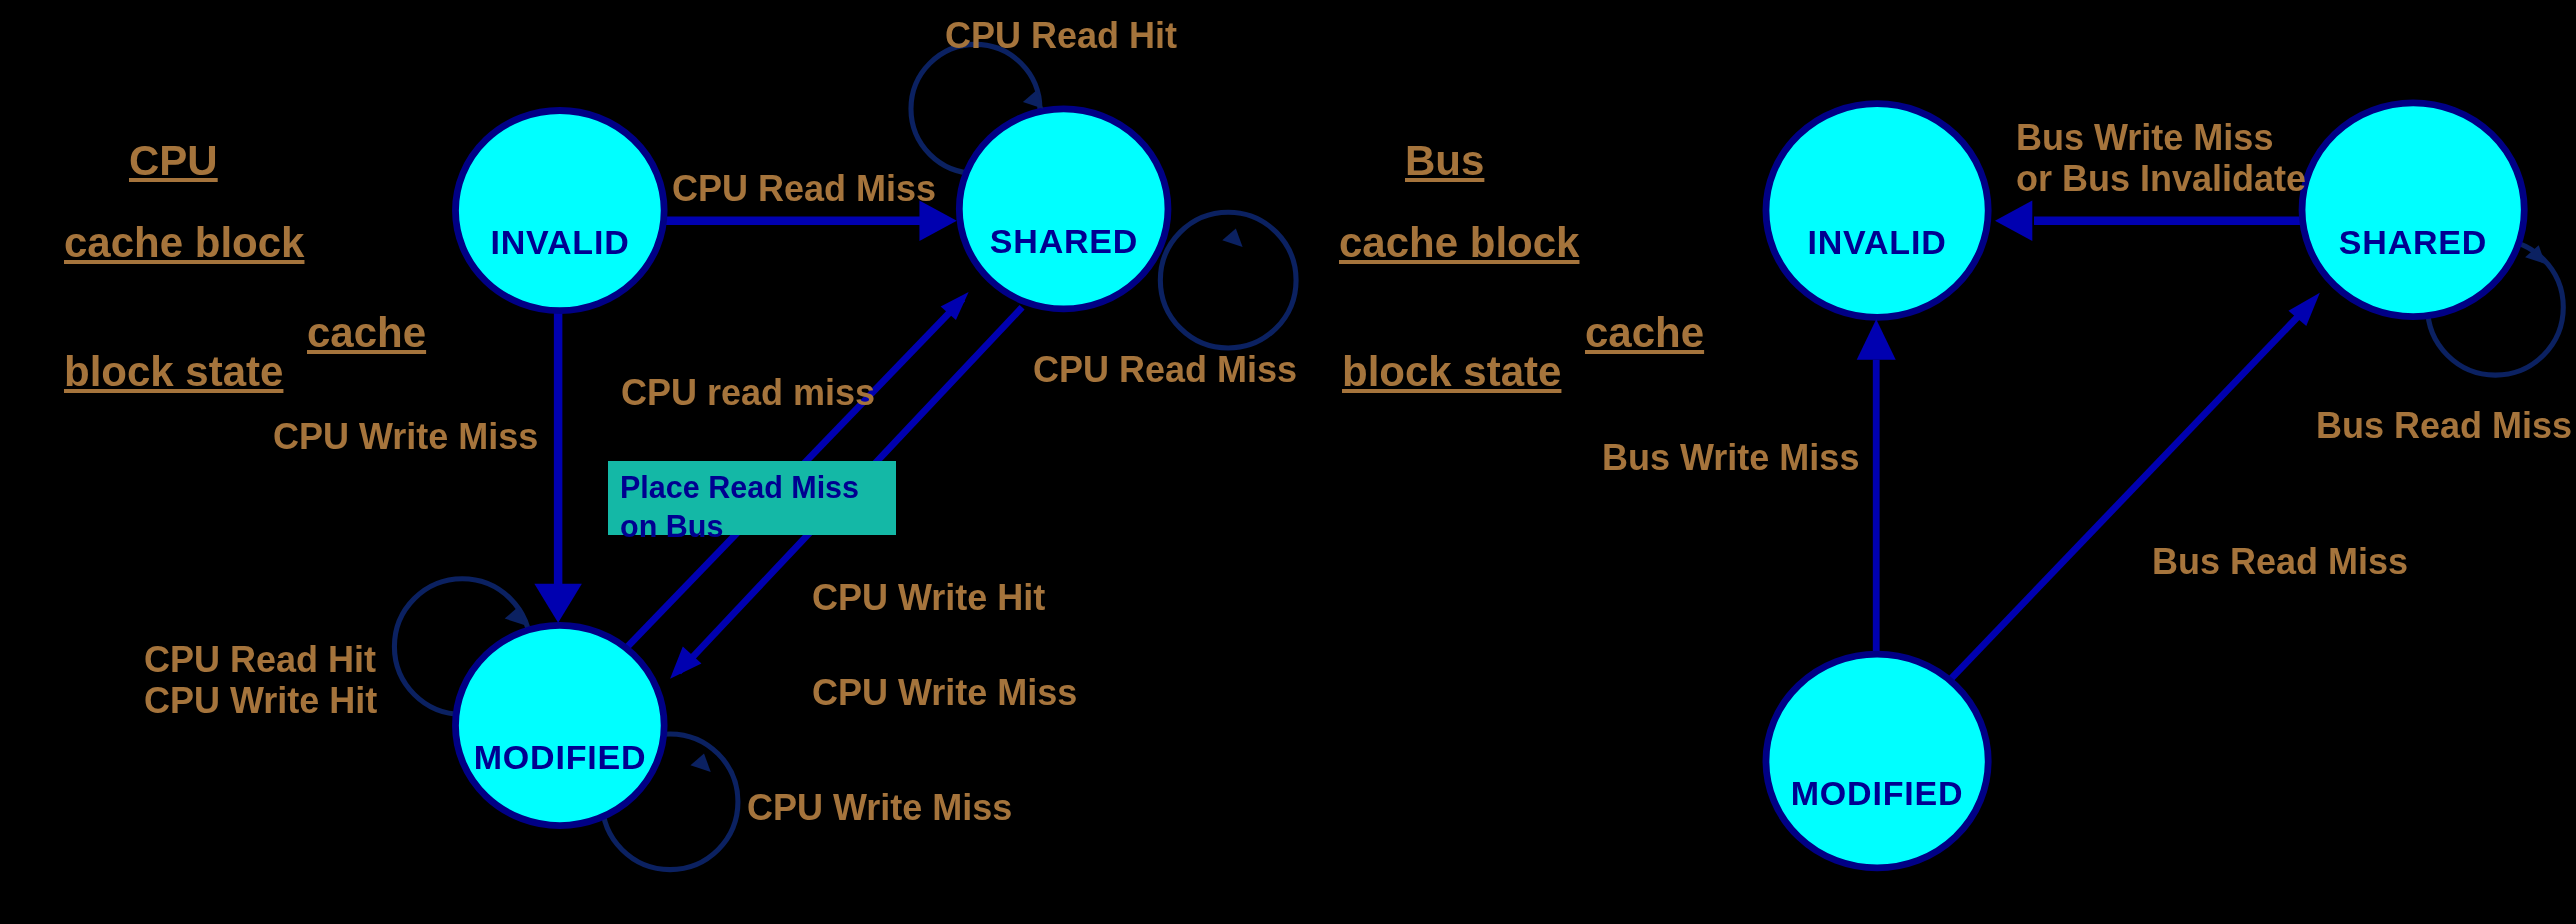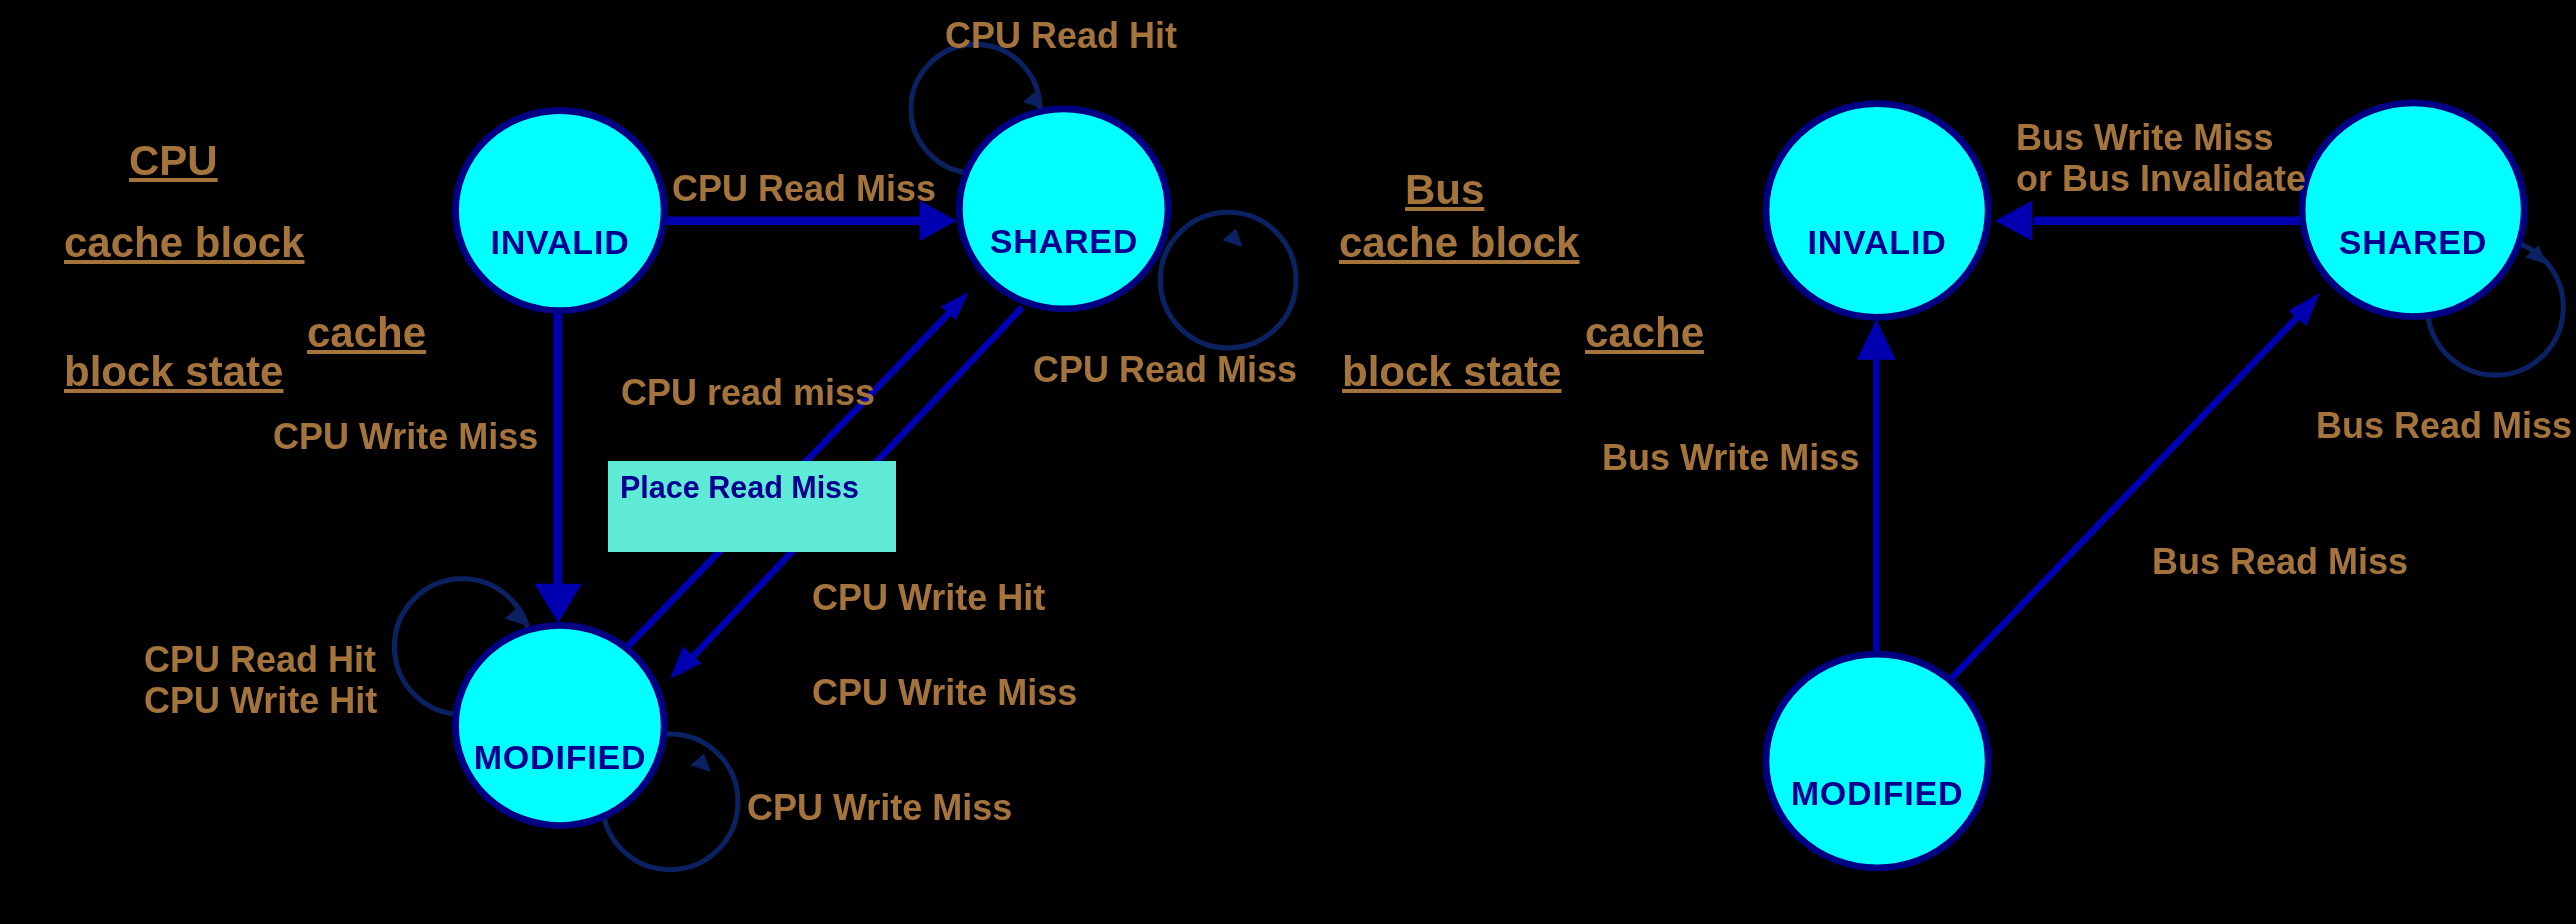--- a/index.html
+++ b/index.html
@@ -6,22 +6,22 @@
   .stage{position:relative;width:2576px;height:925px;background:#000;overflow:hidden;
          font-family:"Liberation Sans",sans-serif;}
   .stage svg{position:absolute;left:0;top:0;}
   .lbl{position:absolute;font-weight:bold;font-size:36px;line-height:1.15;
        color:#a5743c;white-space:nowrap;}
   .hdr{position:absolute;font-weight:bold;font-size:42px;color:#a5743c;
        text-decoration:underline;white-space:nowrap;}
   .state{position:absolute;transform:translate(-50%,-50%);font-weight:bold;font-size:34px;
          color:#000090;white-space:nowrap;letter-spacing:0.8px;margin-top:32px;}
   .two-line div{white-space:nowrap;}
-  .abox{position:absolute;left:608px;top:461px;width:288px;height:91px;
-        background:#5eead4;color:#000090;font-weight:bold;font-size:30.5px;
+  .abox{position:absolute;left:608px;top:461px;width:288px;height:74px;
+        background:#14b8a6;color:#000090;font-weight:bold;font-size:30.5px;
         line-height:1.3;padding:6.8px 0 0 12px;box-sizing:border-box;}
 </style>
 </head>
 <body>
 
 <div class="stage">
 
   <svg width="2576" height="925" viewBox="0 0 3037 1090">
 
     <g stroke="#0b2161" stroke-width="6" fill="none">
@@ -87,23 +87,24 @@
   <div class="lbl" style="left:812px;top:672px;">CPU Write Miss</div>
   <div class="lbl" style="left:747px;top:787px;">CPU Write Miss</div>
 
   <div class="lbl two-line" style="left:144px;top:639px;">
     <div>CPU Read Hit</div>
     <div>CPU Write Hit</div>
   </div>
 
   <div class="abox">
     <div>Place Read Miss</div>
+    <div>on Bus</div>
   </div>
 
-  <div class="hdr" style="left:1405px;top:137px;margin-top:29px;">Bus</div>
+  <div class="hdr" style="left:1405px;top:137px;">Bus</div>
   <div class="hdr" style="left:1339px;top:219px;">cache block</div>
   <div class="hdr" style="left:1585px;top:309px;">cache</div>
   <div class="hdr" style="left:1342px;top:348px;">block state</div>
 
   <div class="state" style="left:1877px;top:210px;">INVALID</div>
   <div class="state" style="left:2413px;top:210px;">SHARED</div>
   <div class="state" style="left:1877px;top:761px;">MODIFIED</div>
 
   <div class="lbl two-line" style="left:2016px;top:117px;">
     <div>Bus Write Miss</div>

